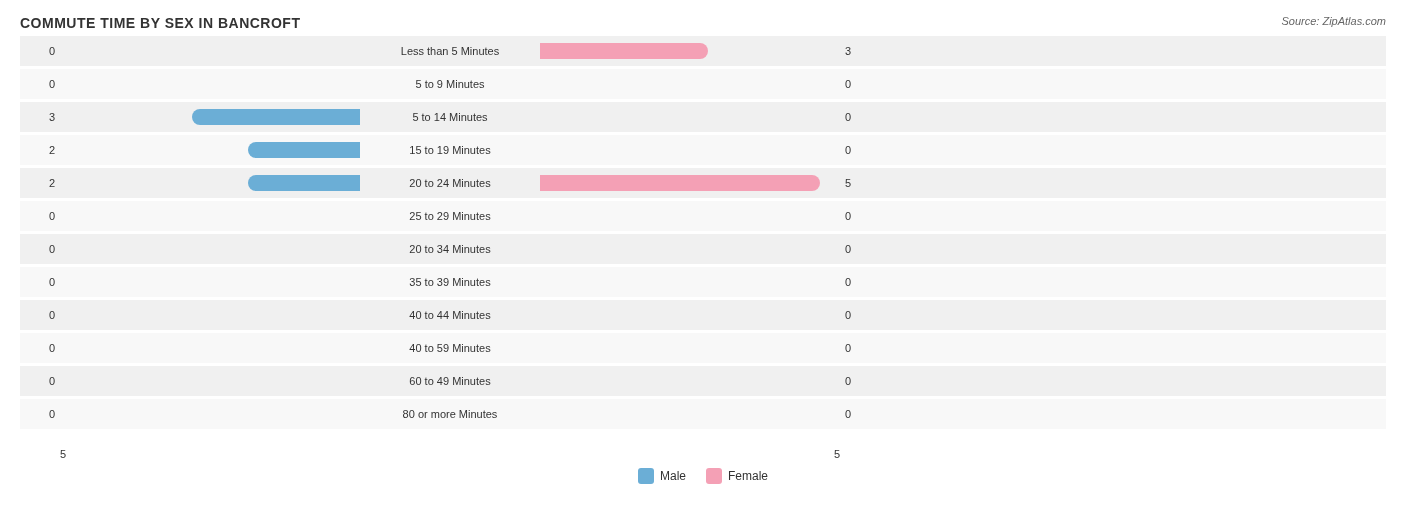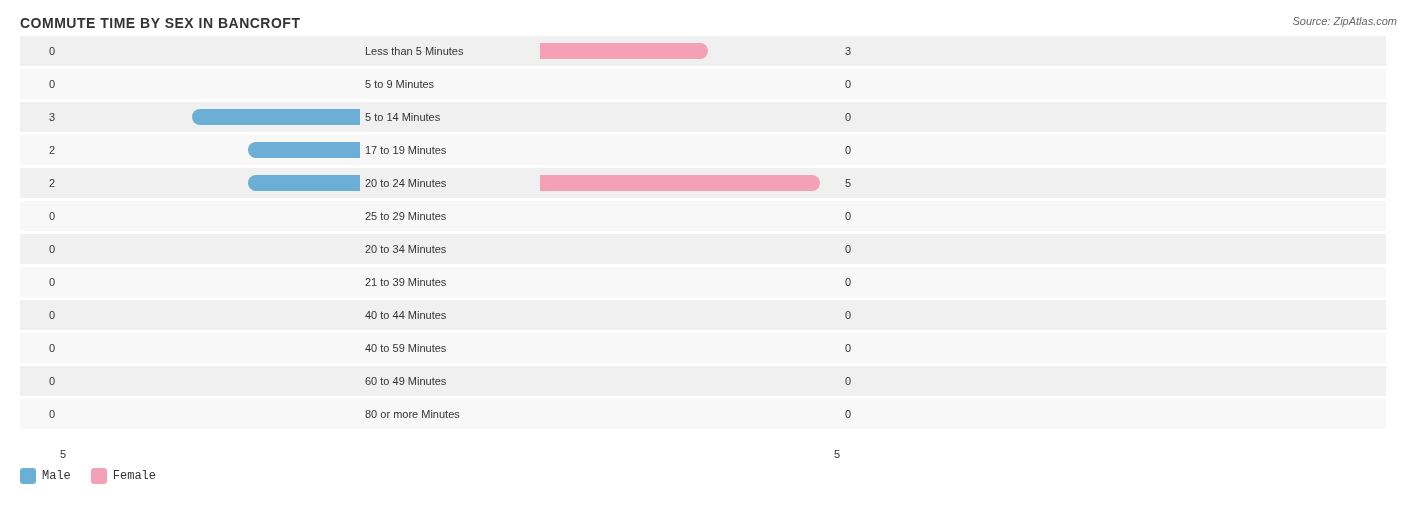--- a/index.html
+++ b/index.html
@@ -20,21 +20,21 @@
       font-size: 14px;
       font-weight: bold;
       color: #333;
       text-transform: uppercase;
       letter-spacing: 0.5px;
       margin-bottom: 5px;
     }
     .source-text {
       position: absolute;
       top: 15px;
-      right: 9px;
+      right: 20px;
       font-size: 11px;
       color: #666;
       font-style: italic;
     }
     .chart-area {
       width: 100%;
       height: 410px;
       position: relative;
       margin-top: 5px;
     }
@@ -67,20 +67,21 @@
       flex-shrink: 0;
     }
     .bar-blue {
       height: 16px;
       background: #6baed6;
       border-radius: 8px 0 0 8px;
       min-width: 0;
     }
     .label-section {
       width: 180px;
+      text-align: center;
       font-size: 11px;
       color: #333;
       flex-shrink: 0;
       padding: 0 5px;
     }
     .bar-right-section {
       width: 300px;
       display: flex;
       justify-content: flex-start;
       align-items: center;
@@ -96,24 +97,24 @@
       width: 40px;
       text-align: left;
       font-size: 11px;
       color: #333;
       padding-left: 5px;
       flex-shrink: 0;
     }
     
     .legend {
       display: flex;
+      justify-content: center;
       align-items: center;
       gap: 20px;
       margin-top: 8px;
-      font-family: Liberation Mono, monospace;
     }
     .legend-item {
       display: flex;
       align-items: center;
       gap: 6px;
       font-size: 12px;
       color: #333;
     }
     .legend-swatch {
       width: 16px;
@@ -182,21 +183,21 @@
       <div class="bar-right-section">
         <div class="bar-pink" style="width:0px;"></div>
       </div>
       <div class="right-value">0</div>
     </div>
       <div class="row">
       <div class="left-value">2</div>
       <div class="bar-left-section">
         <div class="bar-blue" style="width:112px;"></div>
       </div>
-      <div class="label-section">17 to 19 Minutes</div>
+      <div class="label-section">15 to 19 Minutes</div>
       <div class="bar-right-section">
         <div class="bar-pink" style="width:0px;"></div>
       </div>
       <div class="right-value">0</div>
     </div>
       <div class="row">
       <div class="left-value">2</div>
       <div class="bar-left-section">
         <div class="bar-blue" style="width:112px;"></div>
       </div>
@@ -226,21 +227,21 @@
       <div class="bar-right-section">
         <div class="bar-pink" style="width:0px;"></div>
       </div>
       <div class="right-value">0</div>
     </div>
       <div class="row">
       <div class="left-value">0</div>
       <div class="bar-left-section">
         <div class="bar-blue" style="width:0px;"></div>
       </div>
-      <div class="label-section">21 to 39 Minutes</div>
+      <div class="label-section">35 to 39 Minutes</div>
       <div class="bar-right-section">
         <div class="bar-pink" style="width:0px;"></div>
       </div>
       <div class="right-value">0</div>
     </div>
       <div class="row">
       <div class="left-value">0</div>
       <div class="bar-left-section">
         <div class="bar-blue" style="width:0px;"></div>
       </div>

